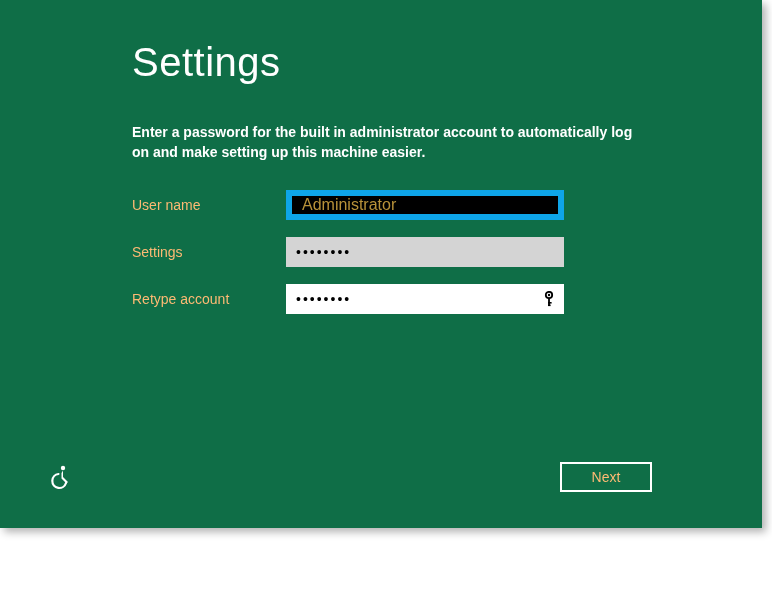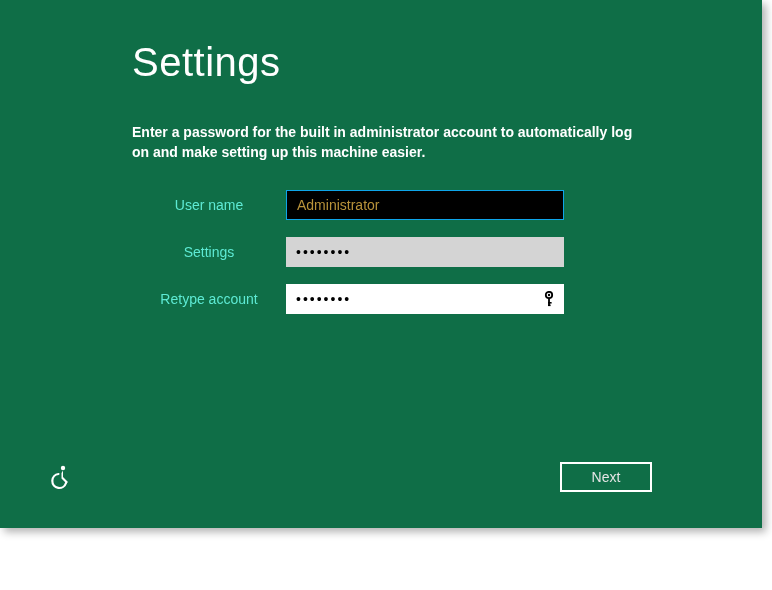--- a/index.html
+++ b/index.html
@@ -40,35 +40,34 @@
       font-weight: 700;
     }
     .form-row {
       display: flex;
       align-items: center;
       margin-bottom: 17px;
     }
     .form-label {
       width: 154px;
       font-size: 14px;
-      color: #5eead4;
-      text-align: center;
+      color: #fdba74;
     }
     .input-wrap {
       position: relative;
       width: 278px;
     }
     .input-username {
       width: 278px;
       height: 30px;
       background: #000000;
-      border: 1px solid #0ea5e9;
+      border: 6px solid #0ea5e9;
       color: #b8923a;
       padding: 0 10px;
-      font-size: 14px;
+      font-size: 16px;
       font-family: inherit;
     }
     .input-password {
       width: 278px;
       height: 30px;
       background: #d4d4d4;
       border: none;
       padding: 0 10px;
       font-size: 14px;
       font-family: inherit;
@@ -106,21 +105,21 @@
     .accessibility-icon {
       width: 26px;
       height: 26px;
       cursor: pointer;
     }
     .next-button {
       width: 92px;
       height: 30px;
       background: #0f6e47;
       border: 2px solid #ffffff;
-      color: #e5e5e5;
+      color: #fdba74;
       font-size: 14px;
       font-family: inherit;
       cursor: pointer;
     }
   </style>
 </head>
 <body>
 
 <div class="window">
   <div class="content">

